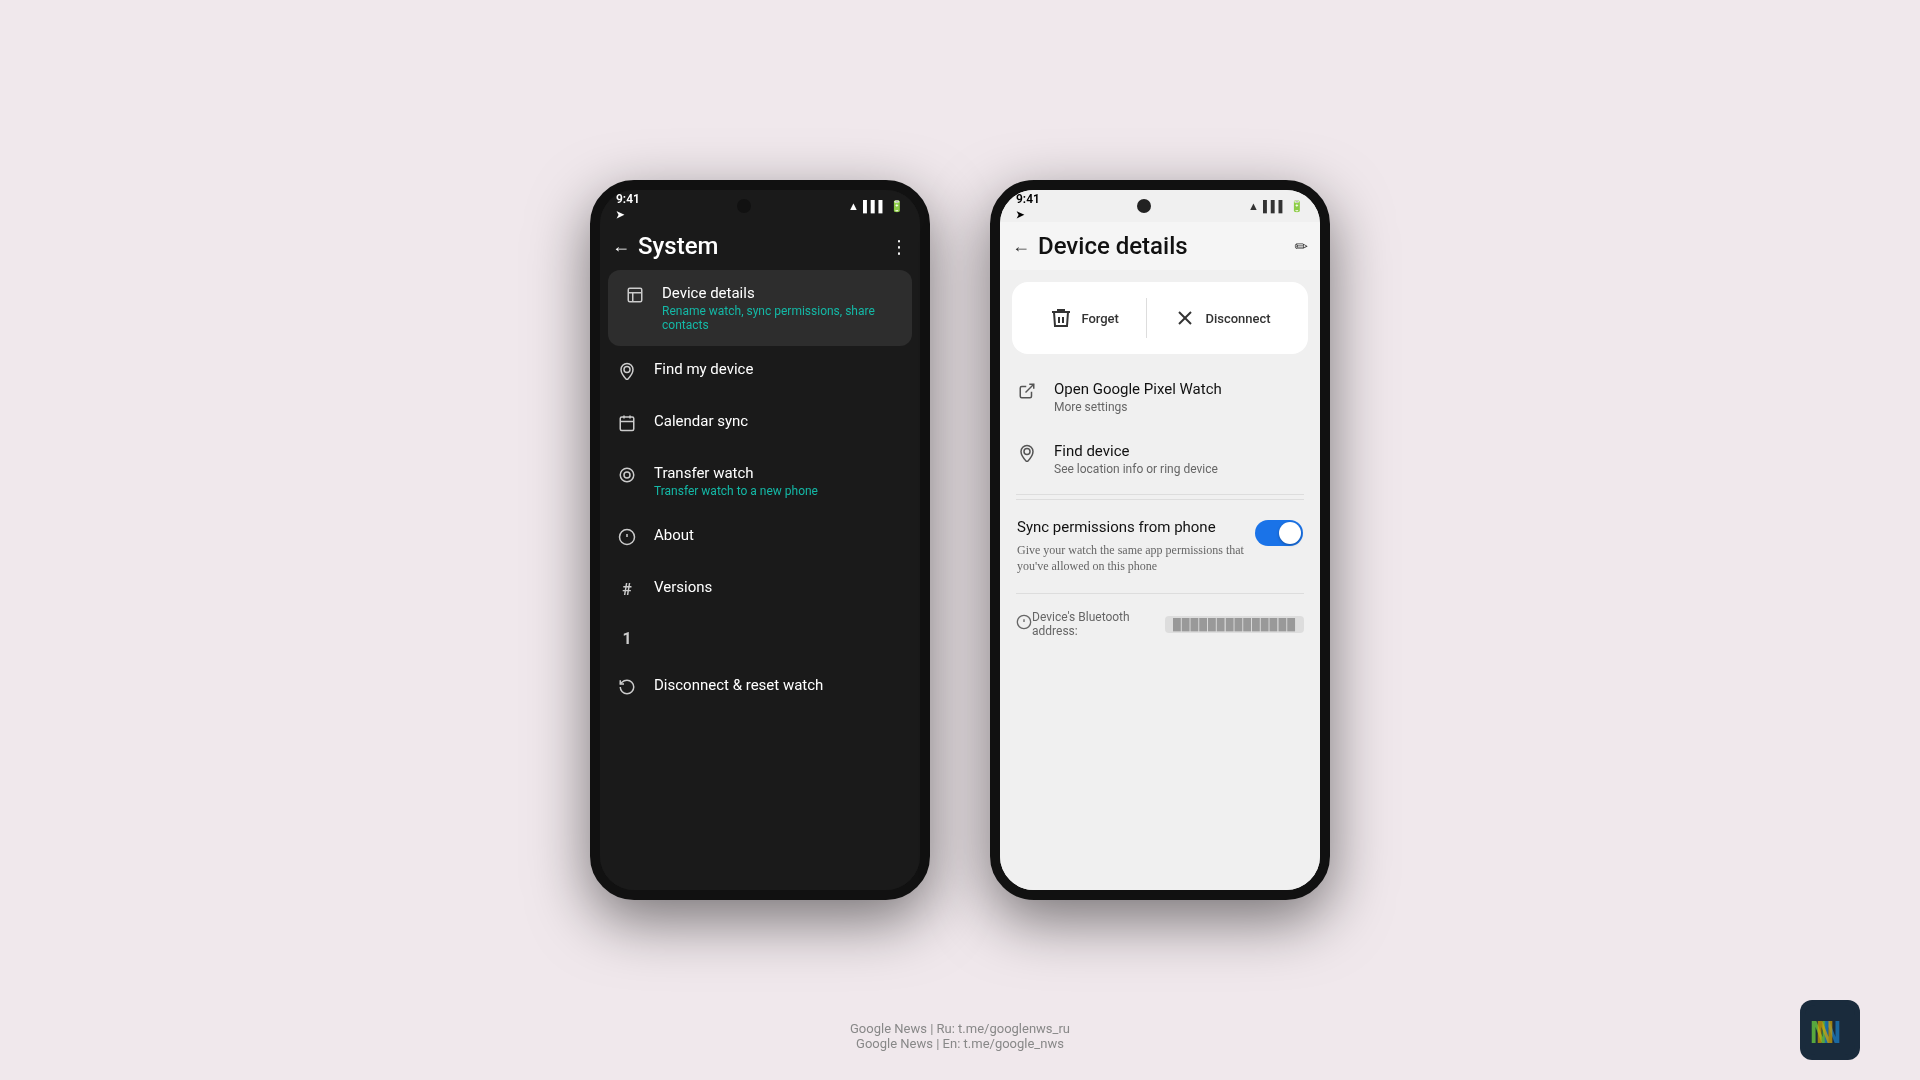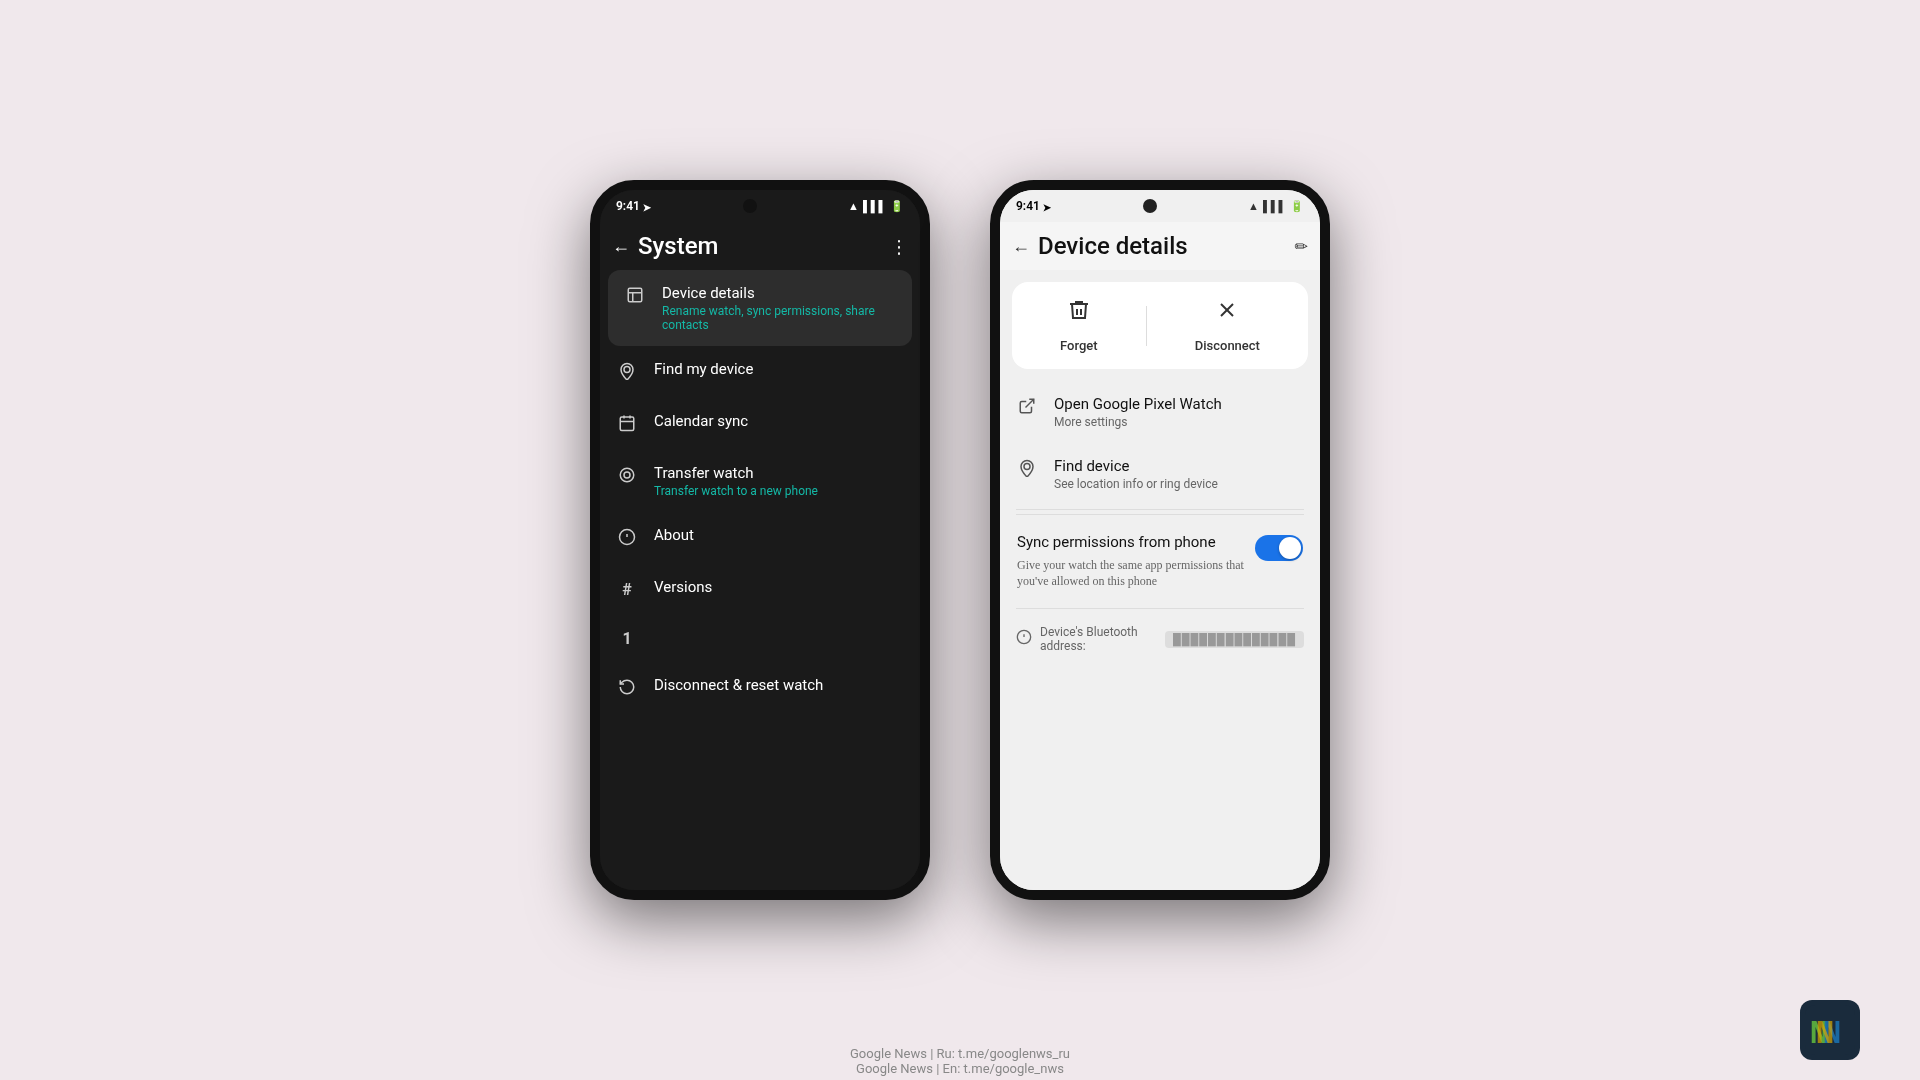--- a/index.html
+++ b/index.html
@@ -59,22 +59,23 @@
 
     .status-bar-light {
       background: #f0f0f0;
       color: #000;
     }
 
     .status-time {
       font-size: 12px;
       font-weight: 600;
       display: flex;
-      align-items: flex-end;
+      align-items: flex-start;
       gap: 3px;
+      flex-direction: column;
     }
 
     .status-icons {
       display: flex;
       align-items: center;
       gap: 4px;
       font-size: 11px;
     }
 
     .camera-notch {
@@ -194,23 +195,23 @@
       margin: 12px;
       border-radius: 16px;
       display: flex;
       justify-content: space-around;
       align-items: center;
       padding: 16px 24px;
     }
 
     .action-button {
       display: flex;
-      flex-direction: column;
-      align-items: center;
-      gap: 16px;
+      flex-direction: row;
+      align-items: center;
+      gap: 8px;
       cursor: pointer;
     }
 
     .action-button-label {
       font-size: 13px;
       color: #333;
       font-weight: 500;
     }
 
     
@@ -323,21 +324,21 @@
 
     
     .bluetooth-section {
       padding: 12px 16px;
       background: #f0f0f0;
     }
 
     .bluetooth-row {
       display: flex;
       align-items: center;
-      gap: 8px;
+      gap: 0;
     }
 
     .bluetooth-info-icon {
       font-size: 16px;
       color: #666;
     }
 
     .bluetooth-address-label {
       font-size: 12px;
       color: #666;
@@ -356,21 +357,21 @@
     .bottom-nav {
       height: 24px;
       display: flex;
       align-items: center;
       justify-content: center;
     }
 
     
     .footer-text {
       position: absolute;
-      bottom: 4px;
+      bottom: 29px;
       left: 50%;
       transform: translateX(-50%);
       text-align: center;
       color: #888;
       font-size: 13px;
       white-space: nowrap;
     }
 
     
     .neovim-icon {

